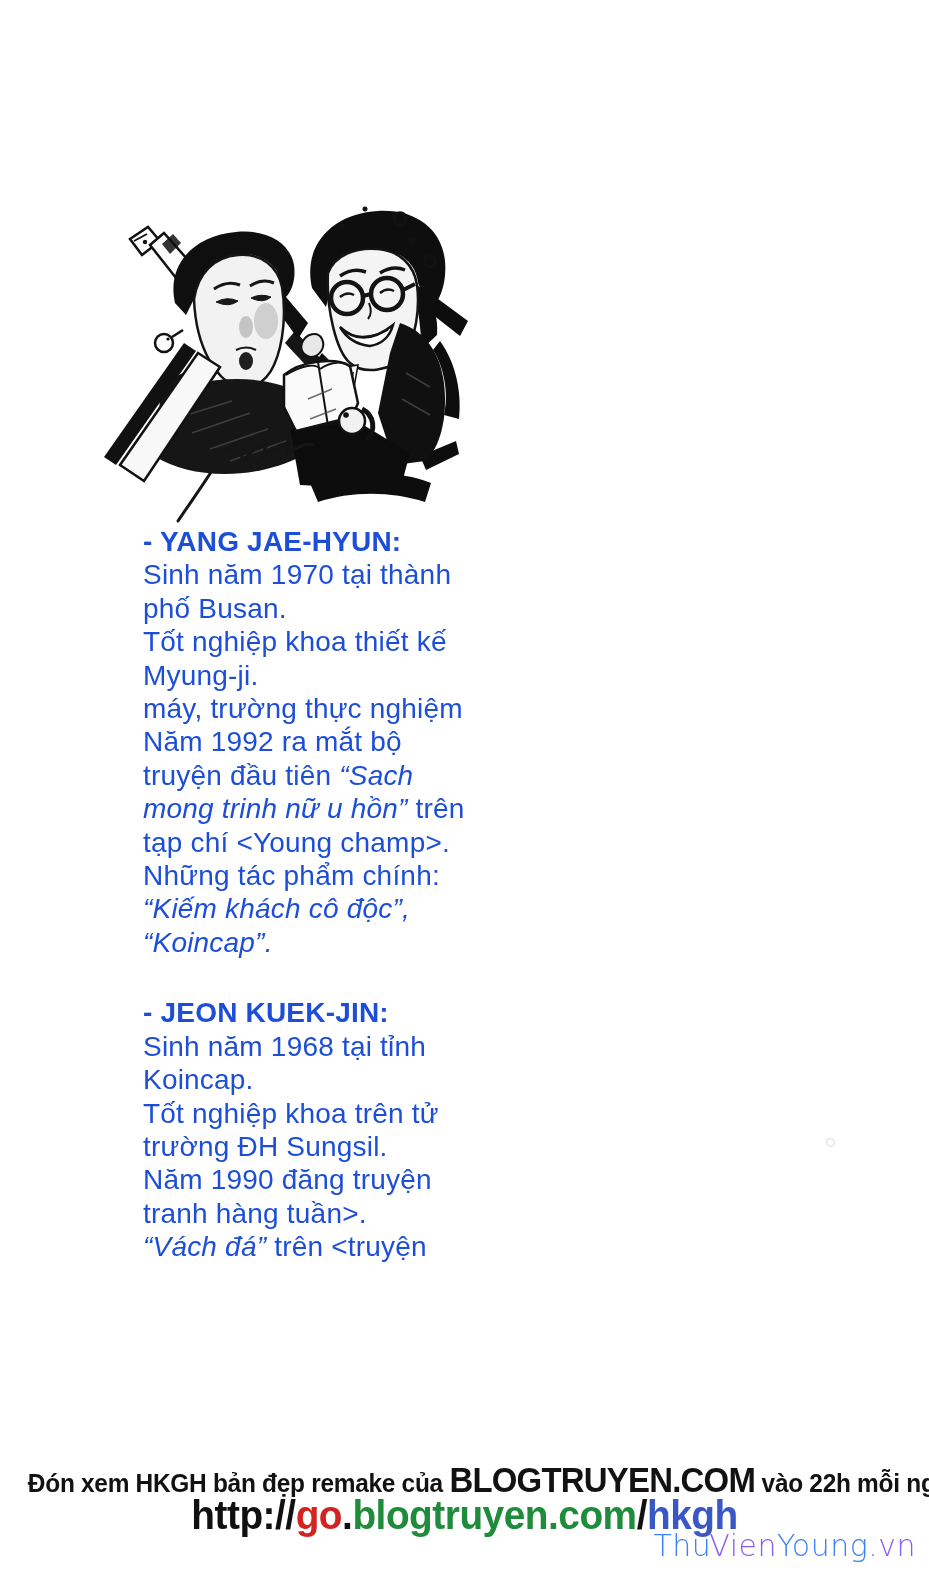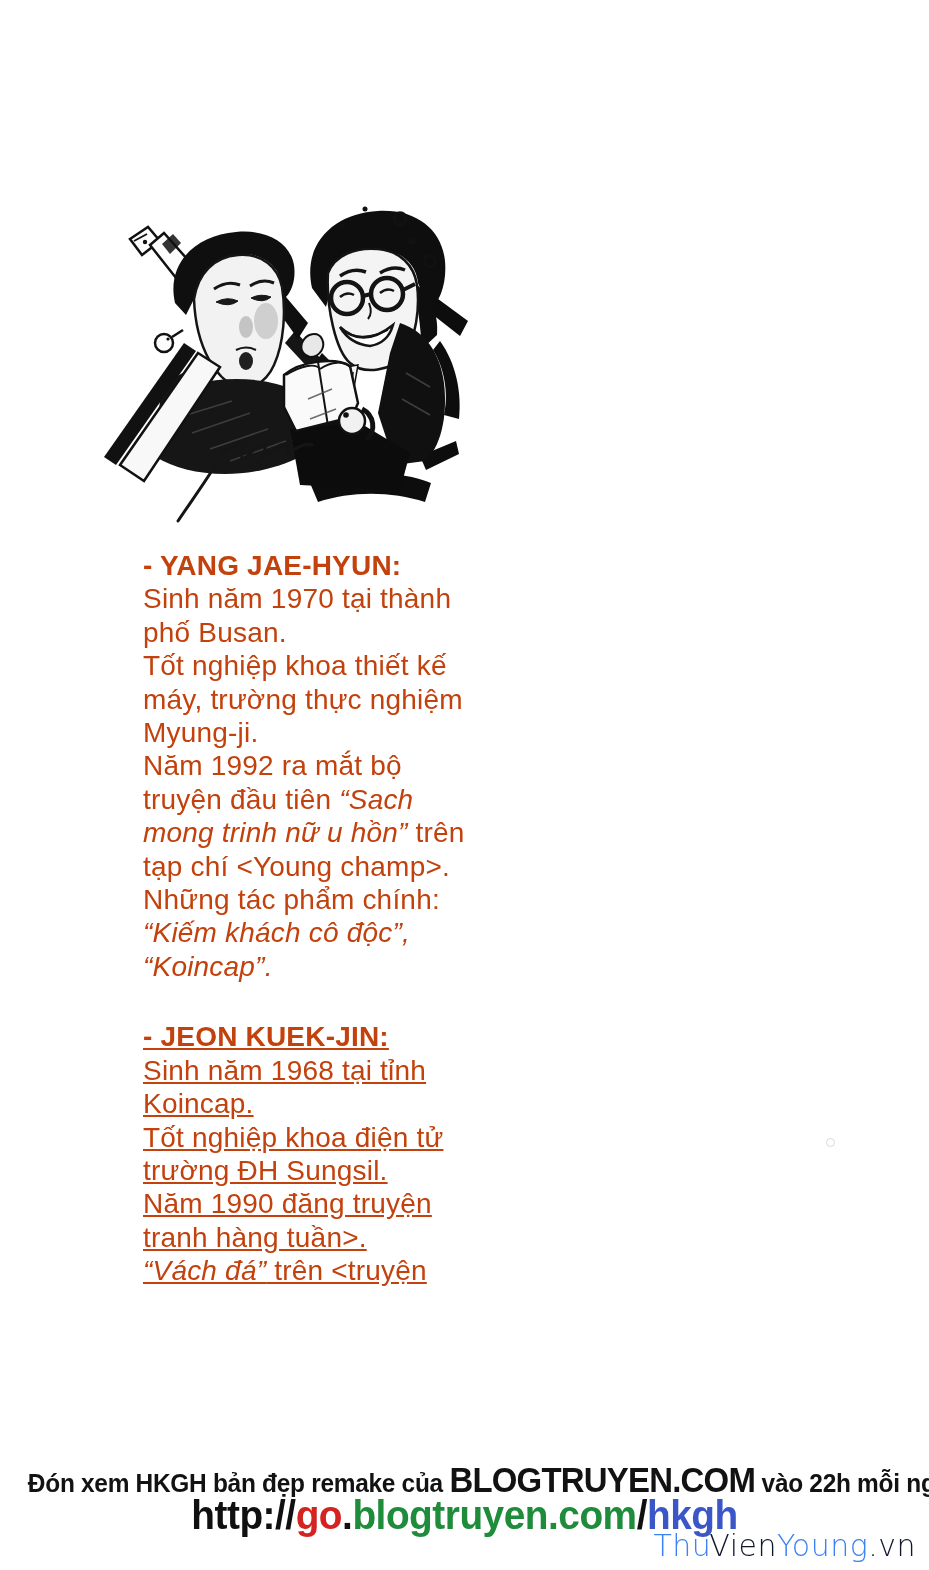--- a/index.html
+++ b/index.html
@@ -9,27 +9,27 @@
     width:929px; height:1570px;
     background:#ffffff;
     overflow:hidden;
     font-family:"Liberation Sans", sans-serif;
     margin:0 auto;
   }
   
   .illus { position:absolute; left:100px; top:203px; width:370px; height:320px; }
   
   .bio {
-    position:absolute; left:143px; top:549px; width:340px;
-    font-size:28px; line-height:33.4px; color:#c2410c;
+    position:absolute; left:143px; top:525px; width:340px;
+    font-size:28px; line-height:33.4px; color:#1d4ed8;
     letter-spacing:0.2px;
   }
   .bio .head { font-weight:bold; }
   .bio .it { font-style:italic; }
-  .bio-block2 { margin-top:37px;text-decoration:underline; }
+  .bio-block2 { margin-top:37px; }
   
   .promo {
     position:absolute; left:0; right:0; top:1462px;
     text-align:center; font-weight:bold; color:#121212;
     line-height:36px; transform:scaleX(.94); white-space:nowrap;
   }
   .promo-sm { font-size:26px; letter-spacing:-0.3px; }
   .promo-lg { font-size:35px; letter-spacing:-0.8px; }
   .url {
     position:absolute; left:0; right:0; top:1492px;
@@ -41,21 +41,21 @@
   .u-red   { color:#d32421; }
   .u-green { color:#1f8c3c; }
   .u-blue  { color:#3b57c7; }
   .watermark {
     position:absolute; right:13px; top:1528px;
     font-family:"DejaVu Sans", sans-serif;
     font-size:30px; font-weight:200; letter-spacing:0.5px;
     white-space:nowrap;
   }
   .w-blue { color:#3b82f6; }
-  .w-gray { color:#0f172a; }
+  .w-gray { color:#8b5cf6; }
   .artifact {
     position:absolute; left:826px; top:1138px;
     width:9px; height:9px; border-radius:50%;
     border:1px solid #d9d9d9;
   }
 </style>
 </head>
 <body>
 
 <div class="page">
@@ -162,35 +162,35 @@
       <path d="M150,263 L192,238"></path>
     </g>
   </svg>
 
   <div class="bio">
     <div>
       <div class="head">- YANG JAE-HYUN:</div>
       <div>Sinh năm 1970 tại thành</div>
       <div>phố Busan.</div>
       <div>Tốt nghiệp khoa thiết kế</div>
+      <div>Myung-ji.</div>
       <div>máy, trường thực nghiệm</div>
-      <div>Myung-ji.</div>
       <div>Năm 1992 ra mắt bộ</div>
       <div><span>truyện đầu tiên </span><span class="it">“Sach</span></div>
       <div><span class="it">mong trinh nữ u hồn”</span><span> trên</span></div>
       <div>tạp chí &lt;Young champ&gt;.</div>
       <div>Những tác phẩm chính:</div>
       <div class="it">“Kiếm khách cô độc”,</div>
       <div class="it">“Koincap”.</div>
     </div>
     <div class="bio-block2">
       <div class="head">- JEON KUEK-JIN:</div>
       <div>Sinh năm 1968 tại tỉnh</div>
       <div>Koincap.</div>
-      <div>Tốt nghiệp khoa điện tử</div>
+      <div>Tốt nghiệp khoa trên tử</div>
       <div>trường ĐH Sungsil.</div>
       <div>Năm 1990 đăng truyện</div>
       <div>tranh hàng tuần&gt;.</div>
       <div><span class="it">“Vách đá”</span><span> trên &lt;truyện</span></div>
     </div>
   </div>
 
   <div class="promo"><span class="promo-sm">Đón xem HKGH bản đẹp remake của </span><span class="promo-lg">BLOGTRUYEN.COM</span><span class="promo-sm"> vào 22h mỗi ngày tại :</span></div>
 
   <div class="url"><span class="u-black">http://</span><span class="u-red">go</span><span class="u-black">.</span><span class="u-green">blogtruyen.com</span><span class="u-black">/</span><span class="u-blue">hkgh</span></div>

